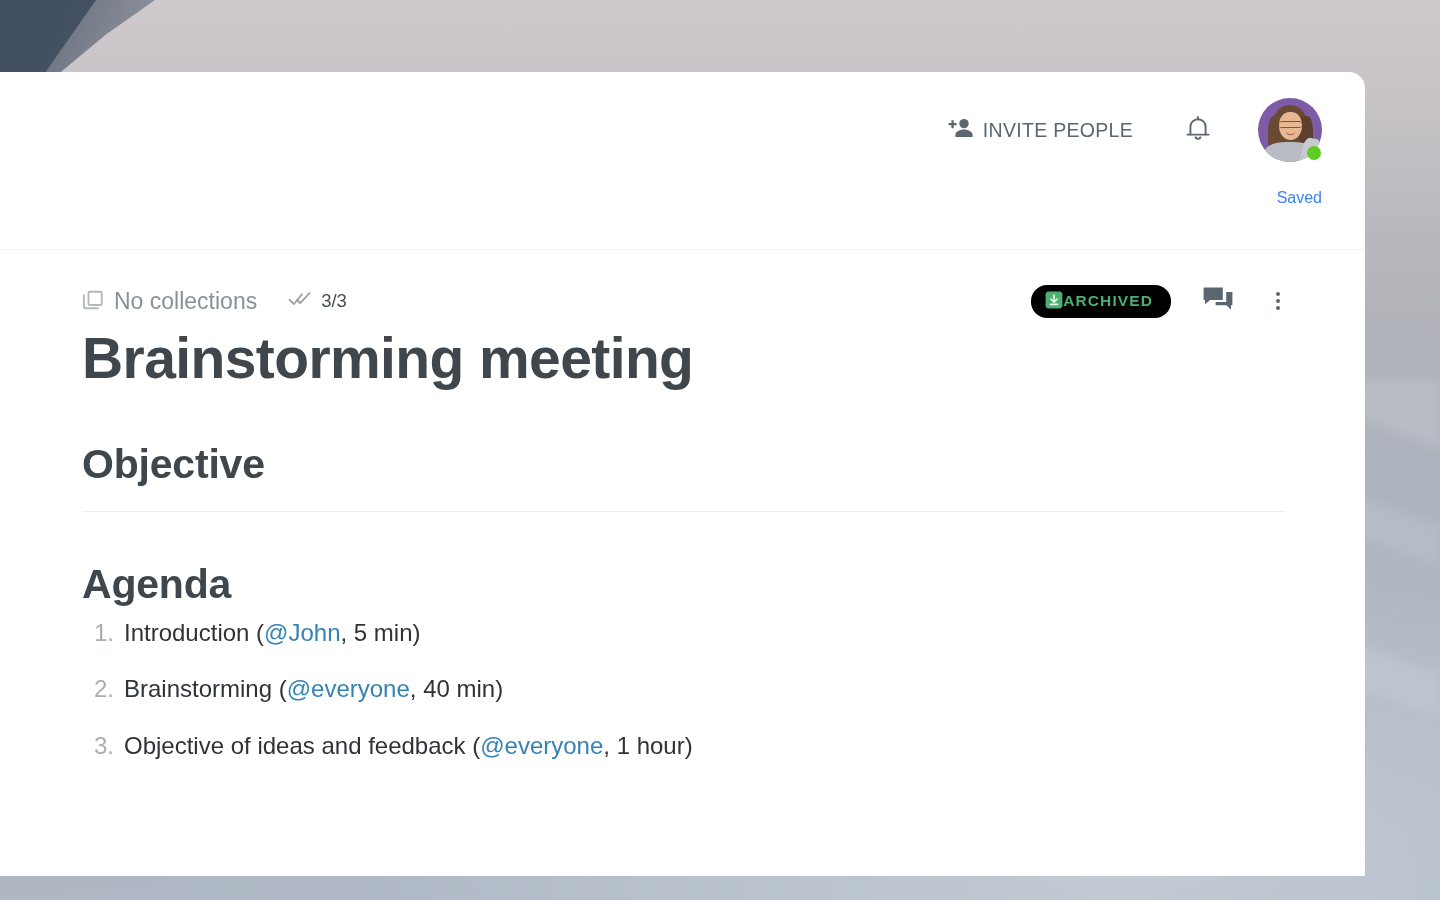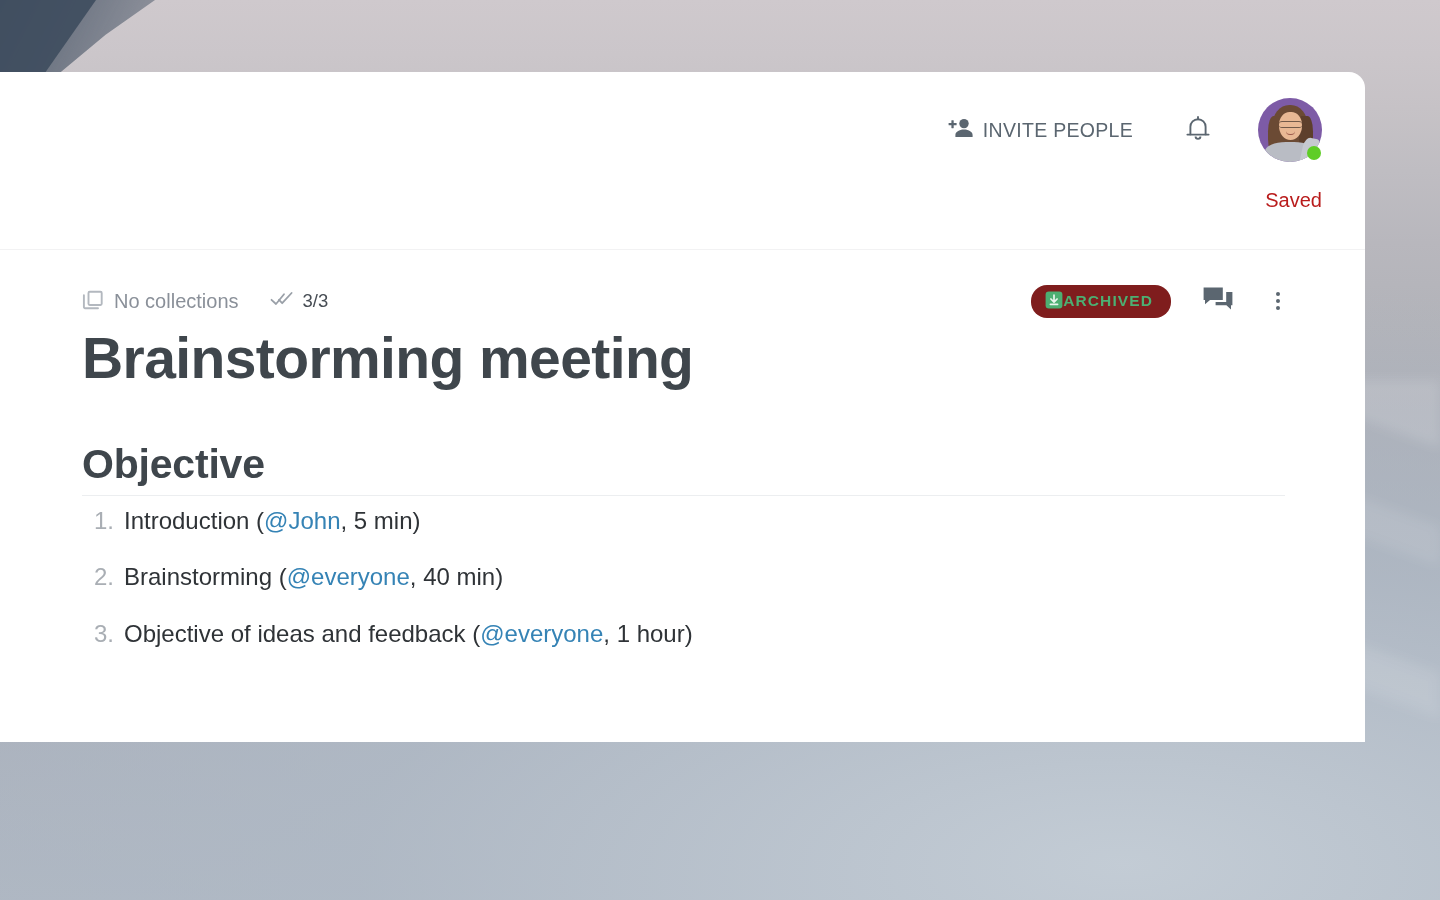--- a/index.html
+++ b/index.html
@@ -65,21 +65,21 @@
     filter: blur(6px);
     opacity: .7;
   }
 
   
   #app-panel {
     position: absolute;
     left: 0;
     top: 72px;
     width: 1365px;
-    height: 670px;
+    height: 804px;
     background: #ffffff;
     border-top-right-radius: 16px;
     overflow: hidden;
   }
 
   
   .topbar {
     position: relative;
     height: 178px;
     border-bottom: 1px solid #f2f2f3;
@@ -157,61 +157,61 @@
     position: absolute;
     right: 1px; bottom: 2px;
     width: 14px; height: 14px;
     border-radius: 50%;
     background: #5fcd26;
   }
   .saved-text {
     position: absolute;
     right: 43px;
     top: 117px;
-    font-size: 20px;
-    color: #b91c1c;
+    font-size: 16px;
+    color: #3b82f6;
   }
 
   
   .doc {
     padding: 34px 80px 0 82px;
   }
   .meta-row {
     display: flex;
     align-items: center;
     height: 34px;
     position: relative;
   }
   .meta-left { display: flex; align-items: center; gap: 0; }
   .collections {
     display: flex; align-items: center; gap: 10px;
     background: none; border: none; cursor: pointer;
     padding: 0;
   }
   .collections-label {
-    font-size: 20px;
+    font-size: 23px;
     color: #8a9099;
   }
   .checks {
     display: flex; align-items: center; gap: 9px;
     margin-left: 31px;
   }
   .checks-count {
     font-size: 18.5px;
     color: #474d54;
   }
   .meta-right {
     position: absolute;
     right: -6px;
     display: flex;
     align-items: center;
   }
   .archived-pill {
     display: flex; align-items: center; 
-    background: #7f1d1d;
+    background: #000000;
     border: none;
     border-radius: 16px;
     padding: 6px 18px 6px 14px;
     cursor: pointer;
   }
   .archived-label {
     color: #4caf72;
     font-size: 15.5px;
     font-weight: bold;
     letter-spacing: 1.1px;
@@ -233,21 +233,21 @@
   }
 
   .h2 {
     margin-top: 49px;
     font-size: 41px;
     font-weight: bold;
     color: #3f464c;
     letter-spacing: -0.2px;
   }
   .h2.ruled {
-    padding-bottom: 7px;
+    padding-bottom: 23px;
     border-bottom: 1px solid #eceef0;
     width: 1203px;
   }
   .para {
     margin-top: 26px;
     font-size: 24px;
     color: #2f3337;
     line-height: 1.45;
   }
   .agenda-list {
@@ -382,20 +382,21 @@
             <span class="kebab-dot"></span>
           </span>
         </button>
       </div>
     </div>
 
     <h1 class="doc-title">Brainstorming meeting</h1>
 
     <h2 class="h2 ruled">Objective</h2>
 
+    <h2 class="h2">Agenda</h2>
 
     <ol class="agenda-list">
       <li>
         <span>Introduction (</span><span class="mention">@John</span><span>, 5 min)</span>
       </li>
       <li>
         <span>Brainstorming (</span><span class="mention">@everyone</span><span>, 40 min)</span>
       </li>
       <li>
         <span>Objective of ideas and feedback (</span><span class="mention">@everyone</span><span>, 1 hour)</span>

